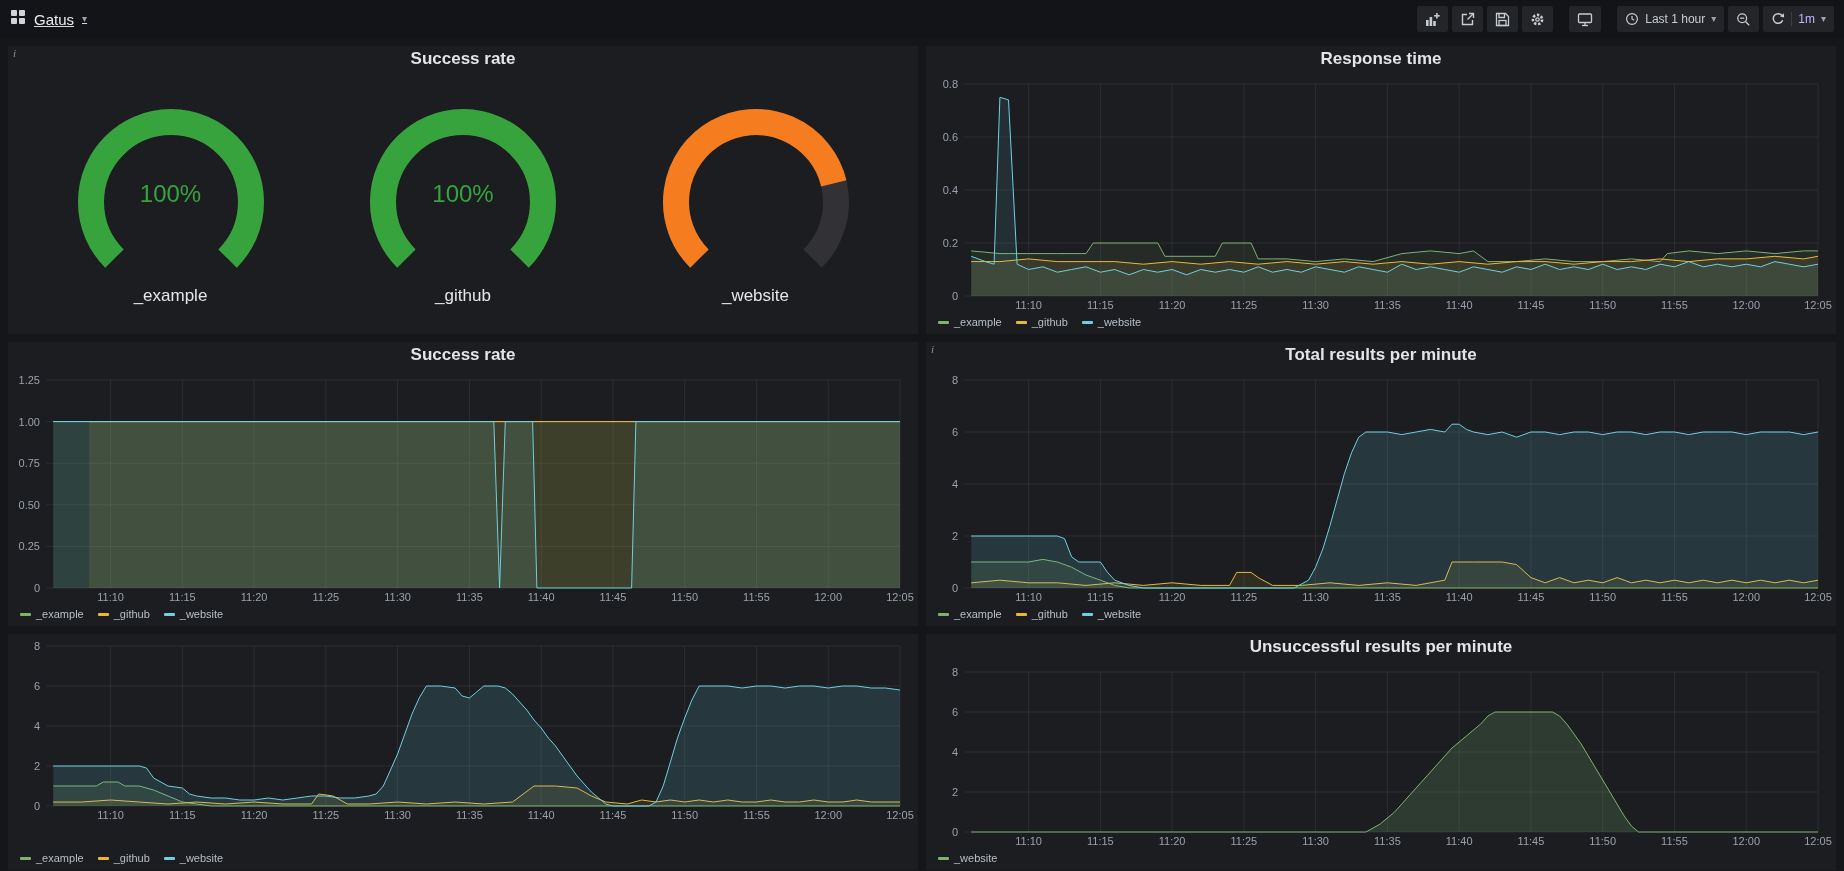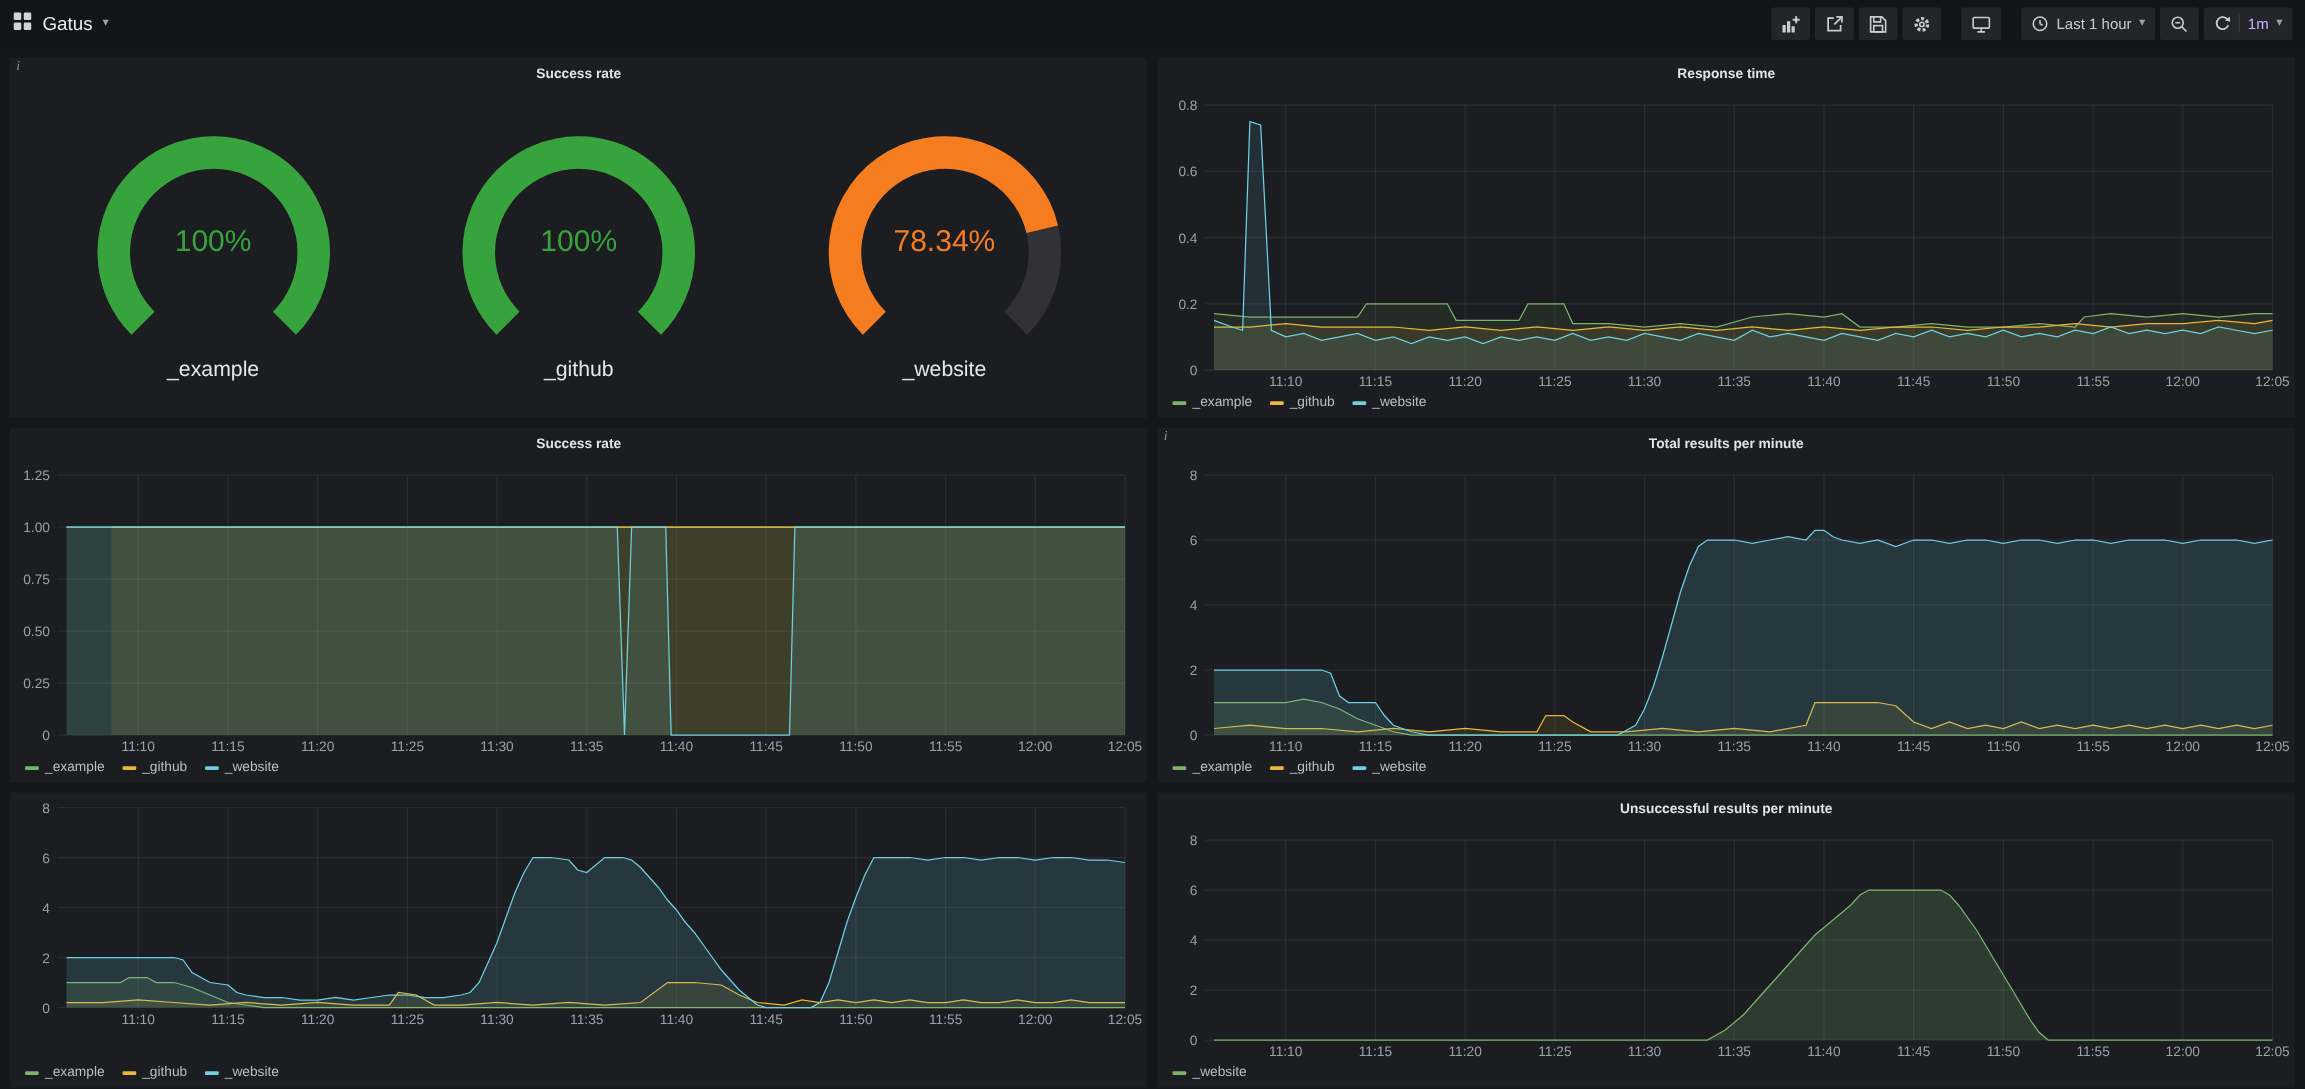--- a/index.html
+++ b/index.html
@@ -1,33 +1,33 @@
 <!DOCTYPE html>
 <html><head>
 <meta charset="utf-8">
 <style>
   *{box-sizing:border-box;margin:0;padding:0}
   body{width:1844px;height:871px;overflow:hidden;background:#141619;font-family:"Liberation Sans",sans-serif;color:#d8d9da;}
   
   .navbar{height:38px;background:#121417;display:flex;align-items:center;justify-content:space-between;padding:0 10px;}
-  .nav-left{display:flex;align-items:center;gap:8px;}
+  .nav-left{display:flex;align-items:center;gap:8px;text-decoration:underline;}
   .dash-title{font-size:15px;color:#ececec;cursor:pointer;}
   .caret{font-size:10px;color:#9aa0ab;line-height:1;}
   .nav-right{display:flex;align-items:flex-end;gap:4px;}
   .nav-btn{height:26px;min-width:30px;display:inline-flex;align-items:center;justify-content:center;gap:6px;
            background:#232529;border:none;border-radius:2px;color:#c7ccd3;font-size:12px;padding:0 8px;
            cursor:pointer;font-family:inherit;}
   .nav-btn svg{display:block}
   .ml{margin-left:12px;}
   .vdiv{width:1px;height:14px;background:#3a3d43;}
   
   .grid{display:grid;grid-template-columns:910px 910px;grid-template-rows:288px 284px 236px;gap:8px;padding:8px;}
   .panel{background:#1b1d21;position:relative;display:flex;flex-direction:column;}
   .panel-header{height:26px;display:flex;align-items:center;justify-content:center;cursor:pointer;flex:0 0 auto;}
-  .panel-title{font-size:11px;font-weight:bold;color:#e3e4e6;text-align:center;}
+  .panel-title{font-size:17px;font-weight:bold;color:#e3e4e6;text-align:center;}
   .info-corner{position:absolute;top:1px;left:5px;font-size:11px;font-style:italic;
                font-family:"Liberation Serif",serif;color:#8a9097;cursor:pointer;}
   .panel-body{flex:1;display:flex;flex-direction:column;min-height:0;}
   .chart{flex:1;min-height:0;}
   svg text{font-family:"Liberation Sans",sans-serif;}
   .legend{height:20px;flex:0 0 20px;display:flex;gap:14px;align-items:center;padding:0 8px 4px 12px;}
   .legend-item{display:inline-flex;align-items:center;gap:5px;cursor:pointer;}
   .legend-item .swatch{width:11px;height:3px;border-radius:1px;display:inline-block;}
   .legend-item .lname{font-size:11px;color:#b8bfc6;}
   
@@ -146,21 +146,20 @@
               <path d="M 73.43 158.57 A 80 80 0 1 1 186.57 158.57" stroke="#37a33c" stroke-width="26" fill="none"></path>
             </svg>
           <div class="gauge-value" style="color: rgb(55, 163, 60);">100%</div>
           <div class="gauge-label">_github</div>
         </div>
         <div class="gauge">
           <svg width="260" height="190" viewBox="0 0 260 190">
               <path d="M 73.43 158.57 A 80 80 0 1 1 186.57 158.57" stroke="#323236" stroke-width="26" fill="none"></path>
               <path d="M 73.43 158.57 A 80 80 0 1 1 207.80 83.35" stroke="#f57d20" stroke-width="26" fill="none"></path>
             </svg>
-          <div class="gauge-value" style="color: rgb(245, 125, 32);">78.34%</div>
           <div class="gauge-label">_website</div>
         </div>
       </div>
     </div>
   </section>
 
   <section class="panel">
     <div class="panel-header">
       <span class="panel-title">Response time</span>
     </div>

